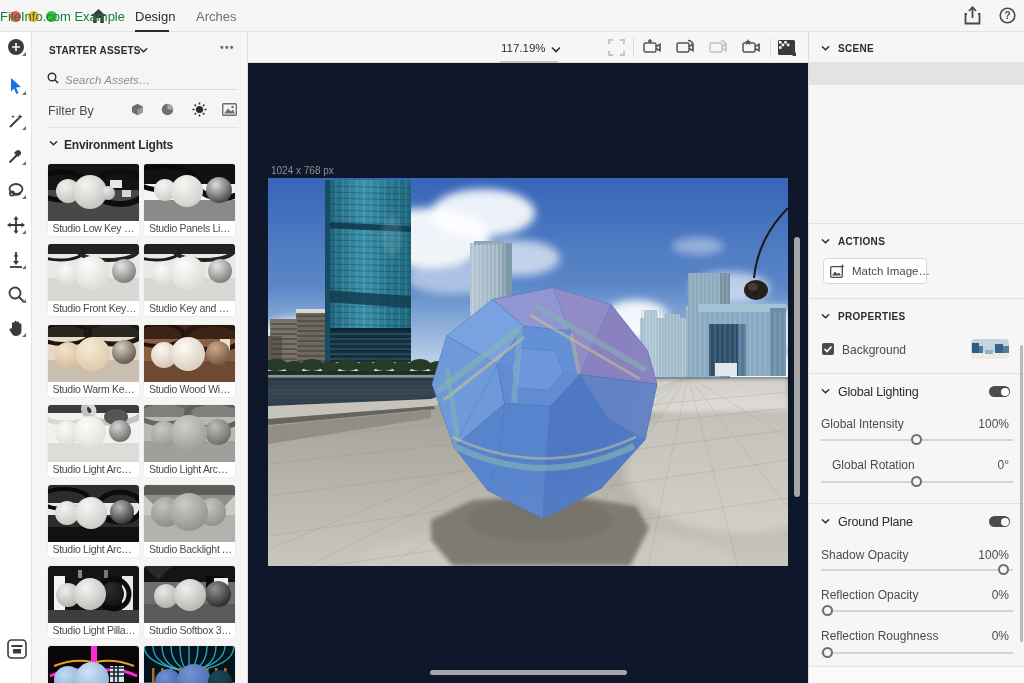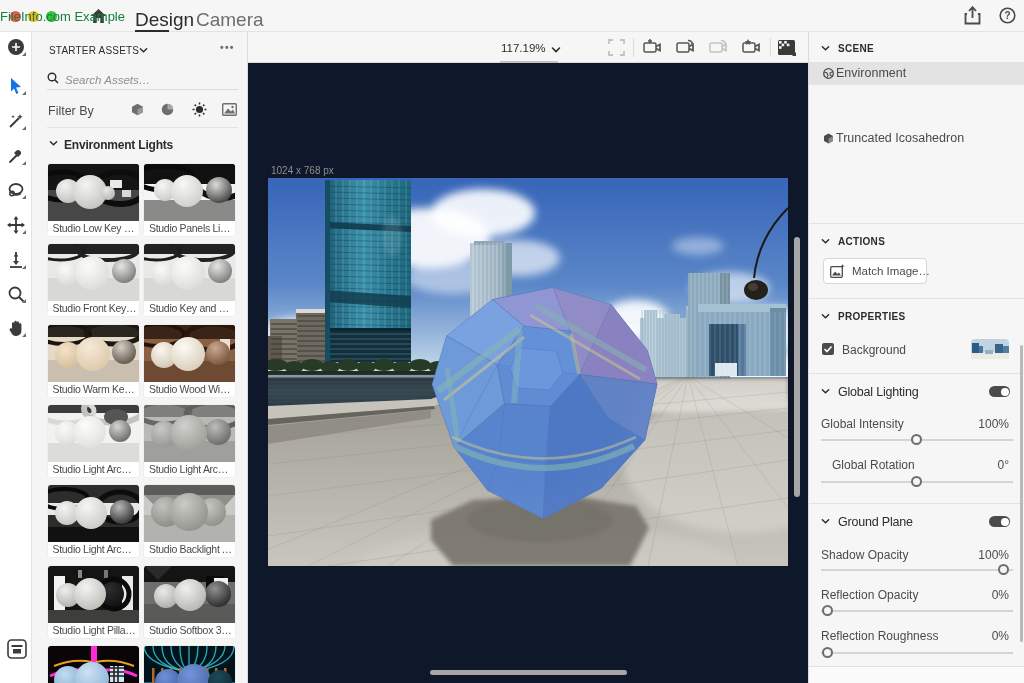--- a/index.html
+++ b/index.html
@@ -2,29 +2,29 @@
 <html><head><meta charset="utf-8"><title>FileInfo.com Example</title>
 <style>
 *{margin:0;padding:0;box-sizing:border-box}
 html,body{width:1024px;height:683px;overflow:hidden}
 body{font-family:"Liberation Sans",sans-serif;position:relative;background:#e1e1e1;color:#2c2c2c}
 .abs{position:absolute}
 
 #topbar{position:absolute;left:0;top:0;width:1024px;height:32px;background:#f6f6f6;border-bottom:1px solid #e3e3e3}
 .tl{position:absolute;top:11px;width:11px;height:11px;border-radius:50%}
 #home{position:absolute;left:90px;top:8px}
-.tab{position:absolute;top:9px;font-size:19px}
+.tab{position:absolute;top:9px;font-size:13px}
 #tabline{position:absolute;left:135px;top:30px;width:34px;height:2px;background:#2c2c2c}
 #title{position:absolute;left:0;top:9px;width:1024px;font-size:13px;color:#15803d}
 
 #ltools{position:absolute;left:0;top:32px;width:32px;height:651px;background:#fff;border-right:1px solid #e4e4e4}
 .tool{position:absolute;left:7px;width:18px;height:18px}
 
 #lpanel{position:absolute;left:32px;top:32px;width:216px;height:651px;background:#f5f5f5;border-right:1px solid #dcdcdc;overflow:hidden}
-#lphead{position:absolute;left:17px;top:13px;font-size:10px;font-weight:normal;letter-spacing:0.2px;color:#2c2c2c}
+#lphead{position:absolute;left:17px;top:13px;font-size:10px;font-weight:bold;letter-spacing:0.2px;color:#2c2c2c}
 #lpdots{position:absolute;left:188px;top:9px;font-size:10.5px;letter-spacing:1.2px;color:#6e6e6e;font-weight:bold}
 #searchph{position:absolute;left:33px;top:42px;font-size:11.5px;font-style:italic;color:#8e8e8e}
 #searchline{position:absolute;left:15px;top:57px;width:191px;height:1px;background:#dcdcdc}
 #filterby{position:absolute;left:16px;top:72px;font-size:12.5px;color:#4b4b4b}
 #envhead{position:absolute;left:32px;top:106px;font-size:12px;letter-spacing:-0.2px;font-weight:bold;color:#2c2c2c}
 .card{position:absolute;width:91px;background:#fff;border-radius:3px;overflow:hidden;box-shadow:0 0 0 0.5px rgba(0,0,0,0.06)}
 .card svg{display:block}
 .clabel{height:15px;font-size:10.5px;letter-spacing:-0.3px;color:#4a4a4a;line-height:15px;padding-left:5px;padding-right:2px;white-space:nowrap;overflow:hidden;text-overflow:ellipsis;background:#fff}
 
 #canvas{position:absolute;left:248px;top:32px;width:560px;height:651px;background:#0f172a}
@@ -54,21 +54,21 @@
 </style></head>
 <body>
 <div id="topbar">
 <div class="tl" style="left:10px;background:#f4544d"></div>
 <div class="tl" style="left:28px;background:#f6b327"></div>
 <div class="tl" style="left:46px;background:#37c13e"></div>
 <svg id="home" width="17" height="16" viewBox="0 0 17 16">
       <path d="M8.5,1 L16,8 L13.8,8 L13.8,15 L10.3,15 L10.3,10 L6.7,10 L6.7,15 L3.2,15 L3.2,8 L1,8 Z" fill="#3b3b3b"></path>
     </svg>
 <div class="tab" style="left:135px;color:#2c2c2c">Design</div>
-<div class="tab" style="left:196px;color:#6e6e6e">Camera</div>
+<div class="tab" style="left:196px;color:#6e6e6e">Arches</div>
 <div id="tabline"></div>
 <div id="title">FileInfo.com Example</div>
 <svg class="abs" style="left:964px;top:6px" width="17" height="19" viewBox="0 0 17 19">
       <path d="M3,8 L1.5,8 L1.5,17.5 L15.5,17.5 L15.5,8 L14,8" stroke="#4a4a4a" stroke-width="1.8" fill="none"></path>
       <path d="M8.5,12 L8.5,2 M5,5 L8.5,1.2 L12,5" stroke="#4a4a4a" stroke-width="1.8" fill="none"></path>
     </svg>
 <svg class="abs" style="left:999px;top:7px" width="17" height="17" viewBox="0 0 17 17">
       <circle cx="8.5" cy="8.5" r="7.3" stroke="#4a4a4a" stroke-width="1.6" fill="none"></circle>
       <text x="8.5" y="12.2" font-size="10" font-weight="bold" fill="#4a4a4a" text-anchor="middle" font-family="Liberation Sans">?</text>
     </svg>
@@ -898,28 +898,20 @@
     </div>
 <div id="hscroll"></div>
 <div id="vscroll"></div>
 </div>
 <div id="rpanel">
 <svg class="abs" style="left:12px;top:12px" width="9" height="9" viewBox="0 0 10 10">
       <path d="M1.5,3 L5,6.5 L8.5,3" stroke="#2c2c2c" stroke-width="1.6" fill="none" stroke-linecap="round"></path>
     </svg>
 <div class="sechead" style="left:29px;top:11px">SCENE</div>
 <div class="abs" style="left:0;top:30px;width:216px;height:23px;background:#e3e3e3"></div>
-<div class="srow" style="top:30px"><svg style="left:14px" width="11" height="11" viewBox="0 0 11 11">
-        <circle cx="5.5" cy="5.5" r="4.8" stroke="#4b4b4b" stroke-width="1.3" fill="none"></circle>
-        <path d="M1,4 l3,1 1,2.5 -1.5,2.5 M10,3.5 l-3,1.5 0.5,2.5 2.5,1" stroke="#4b4b4b" stroke-width="1.1" fill="none"></path>
-      </svg><span style="margin-left:27px">Environment</span></div>
-<div class="srow" style="top:95px"><svg style="left:14px" width="11" height="11" viewBox="0 0 11 11">
-        <path d="M5.5,0.6 L10,3.1 L10,8 L5.5,10.5 L1,8 L1,3.1 Z" fill="#4b4b4b"></path>
-        <path d="M5.5,5.5 L10,3.1 L10,8 L5.5,10.5 Z" fill="#8a8a8a"></path>
-      </svg><span style="margin-left:27px">Truncated Icosahedron</span></div>
 <div class="divider" style="top:191px"></div>
 <svg class="abs" style="left:12px;top:205px" width="9" height="9" viewBox="0 0 10 10">
       <path d="M1.5,3 L5,6.5 L8.5,3" stroke="#2c2c2c" stroke-width="1.6" fill="none" stroke-linecap="round"></path>
     </svg>
 <div class="sechead" style="left:29px;top:204px">ACTIONS</div>
 <div id="matchbtn"><svg style="vertical-align:-3px;margin:0 7px 0 6px" width="15" height="14" viewBox="0 0 15 14">
         <rect x="0.7" y="2.7" width="11.6" height="10.6" rx="1" stroke="#4b4b4b" stroke-width="1.3" fill="none"></rect>
         <path d="M2,11.5 L5,7.5 L7.5,10 L9,8.5 L11,11.5 Z" fill="#4b4b4b"></path>
         <path d="M12.5,0 l0.6,1.6 1.6,0.6 -1.6,0.6 -0.6,1.6 -0.6,-1.6 -1.6,-0.6 1.6,-0.6 Z" fill="#4b4b4b"></path>
       </svg>Match Image…</div>

